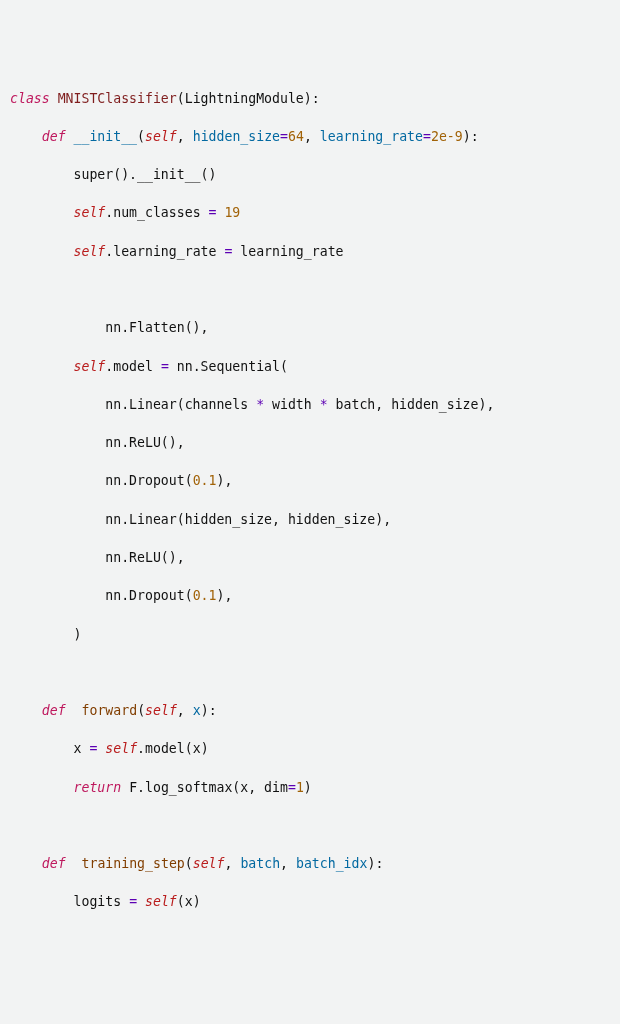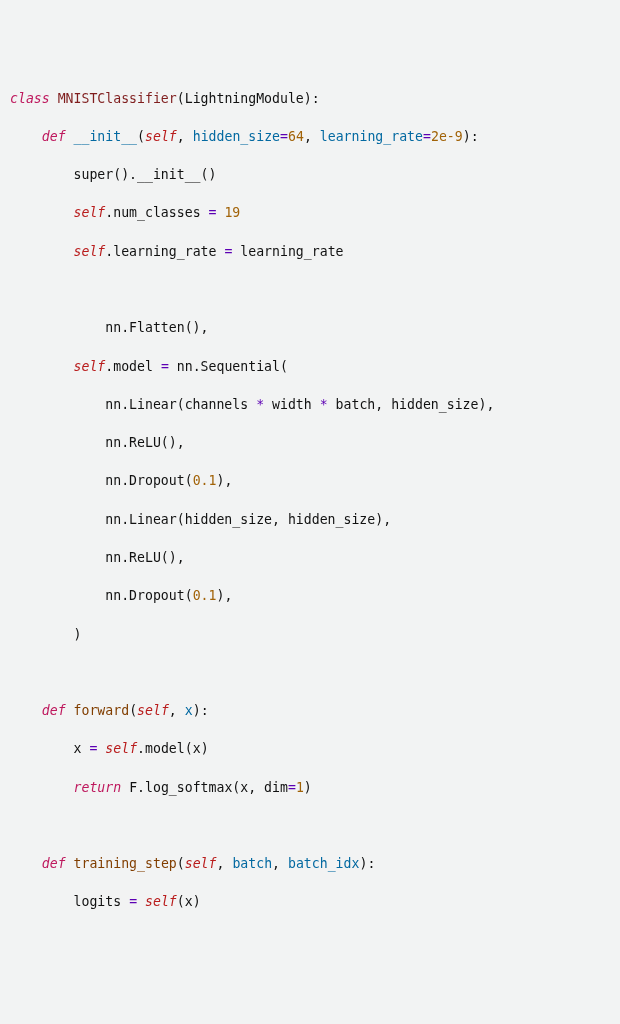--- a/index.html
+++ b/index.html
@@ -12,21 +12,21 @@
     color: #111;
     white-space: pre;
     width: 620px;
     box-sizing: border-box;
   }
   .line { display: block; }
   .kw   { color: #be185d; font-style: italic; }     
   .cls  { color: #7f1d1d; }     
   .dund { color: #0369a1; margin-top: 45px; }     
   .self { color: #b91c1c; font-style: italic; }     
-  .func { color: #813e00; }     
+  .func { color: #813e00; margin-left: 8px; }     
   .param{ color: #0369a1; }     
   .num  { color: #a16207; }     
   .op   { color: #5c00b3; }     
 </style>
 </head>
 <body>
 
 
 
 <div><span class="line"><span class="kw">class</span> <span class="cls">MNISTClassifier</span>(<span>LightningModule</span>):</span>

